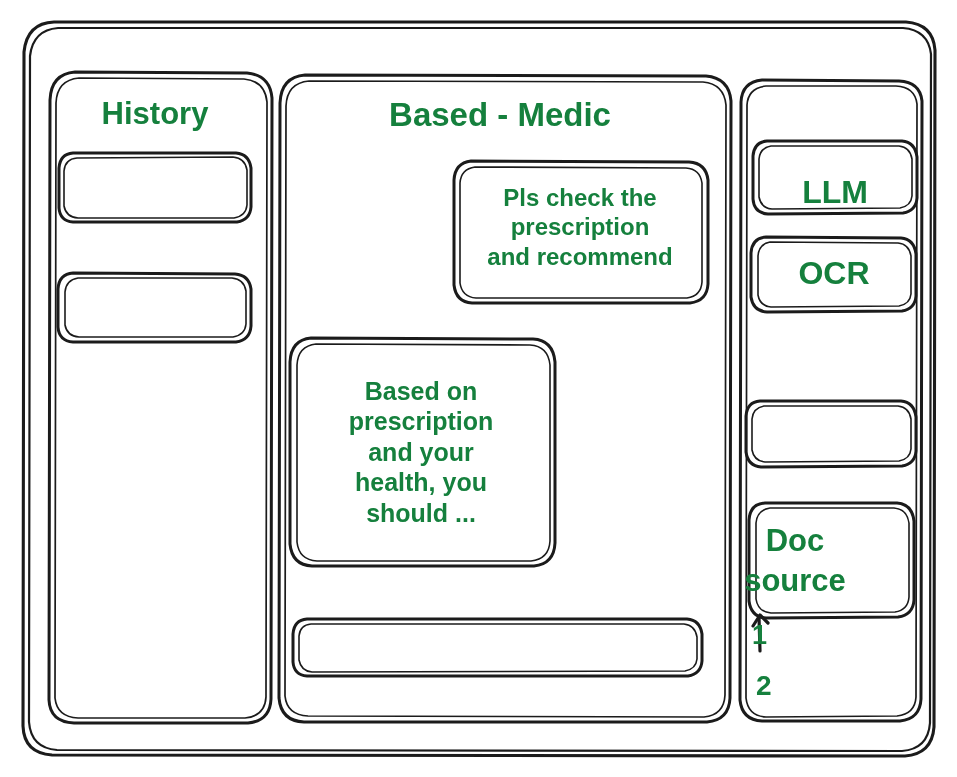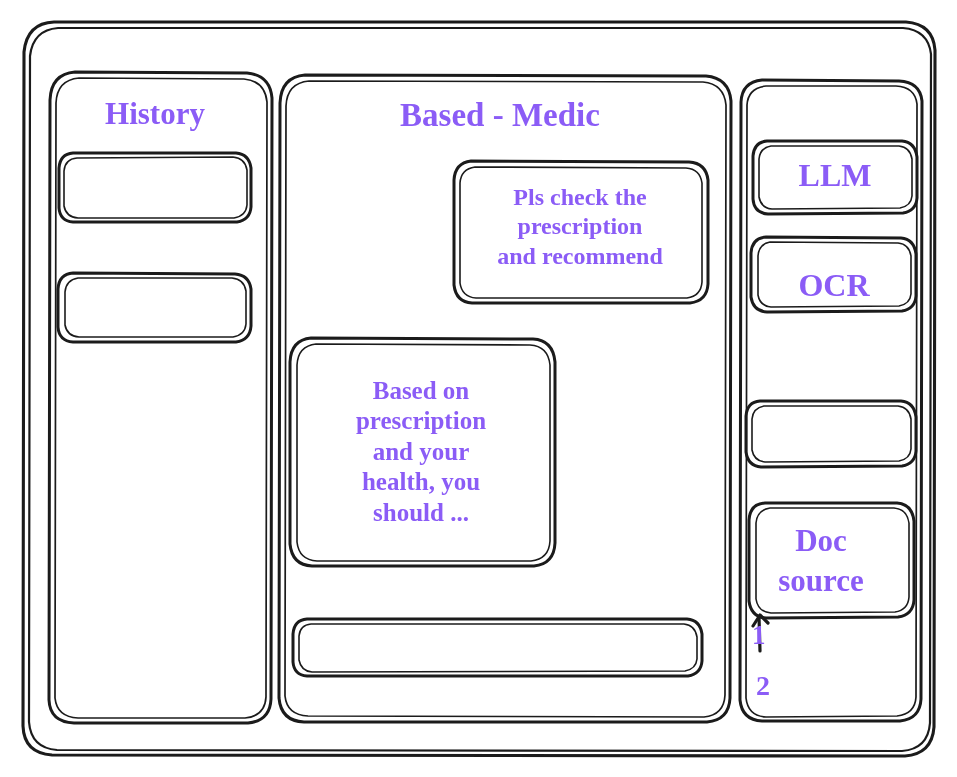--- a/index.html
+++ b/index.html
@@ -32,23 +32,23 @@
     pointer-events: none;
   }
 
   .lbl {
     position: absolute;
     display: flex;
     align-items: center;
     justify-content: center;
     text-align: center;
     line-height: 1.22;
-    color: #8b5cf6;
+    color: #15803d;
     font-weight: 600;
-    font-family: Liberation Serif, serif;
+    font-family: Liberation Sans, sans-serif;
     white-space: pre-line;
   }
 
   
   #history-title {
     left: 60px; top: 92px; width: 190px; height: 44px;
     font-size: 31px;
   }
   #agent-title {
     left: 300px; top: 92px; width: 400px; height: 46px;
@@ -67,24 +67,24 @@
   #agent-bubble {
     left: 292px; top: 336px; width: 258px; height: 232px;
     font-size: 25px;
     text-align: center;
   }
 
   
   #composer { left: 294px; top: 618px; width: 406px; height: 58px; }
 
   
-  #tool-llm    { left: 754px; top: 131px; width: 162px; height: 90px; font-size: 32px; }
-  #tool-ocr    { left: 752px; top: 236px; width: 164px; height: 76px; font-size: 32px; margin-top: 12px; }
+  #tool-llm    { left: 754px; top: 148px; width: 162px; height: 90px; font-size: 32px; }
+  #tool-ocr    { left: 752px; top: 236px; width: 164px; height: 76px; font-size: 32px; }
   #tool-params { left: 746px; top: 400px; width: 170px; height: 66px; font-size: 30px; }
-  #tool-doc    { left: 740px; top: 502px; width: 162px; height: 118px; font-size: 31px; line-height: 1.3; }
+  #tool-doc    { left: 714px; top: 502px; width: 162px; height: 118px; font-size: 31px; line-height: 1.3; }
 
   
   #doc-ref-1 { left: 752px; top: 618px; width: 30px; height: 34px; font-size: 27px; justify-content: flex-start; }
   #doc-ref-2 { left: 756px; top: 668px; width: 30px; height: 36px; font-size: 28px; justify-content: flex-start; }
 </style>
 </head>
 <body>
 
 <div class="stage">
 

